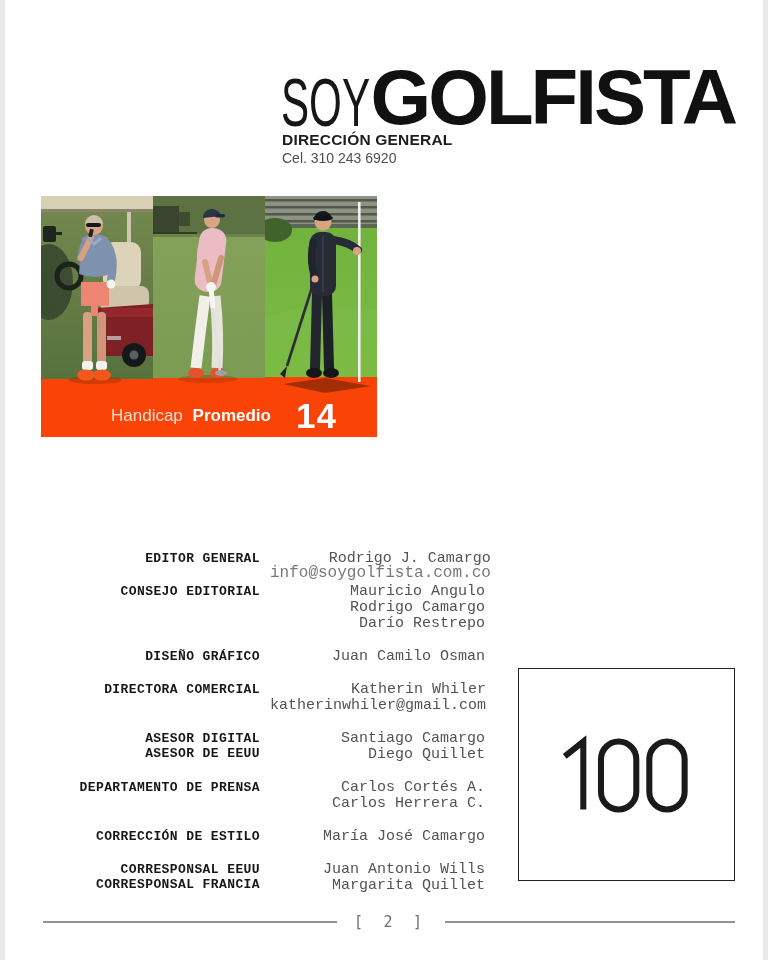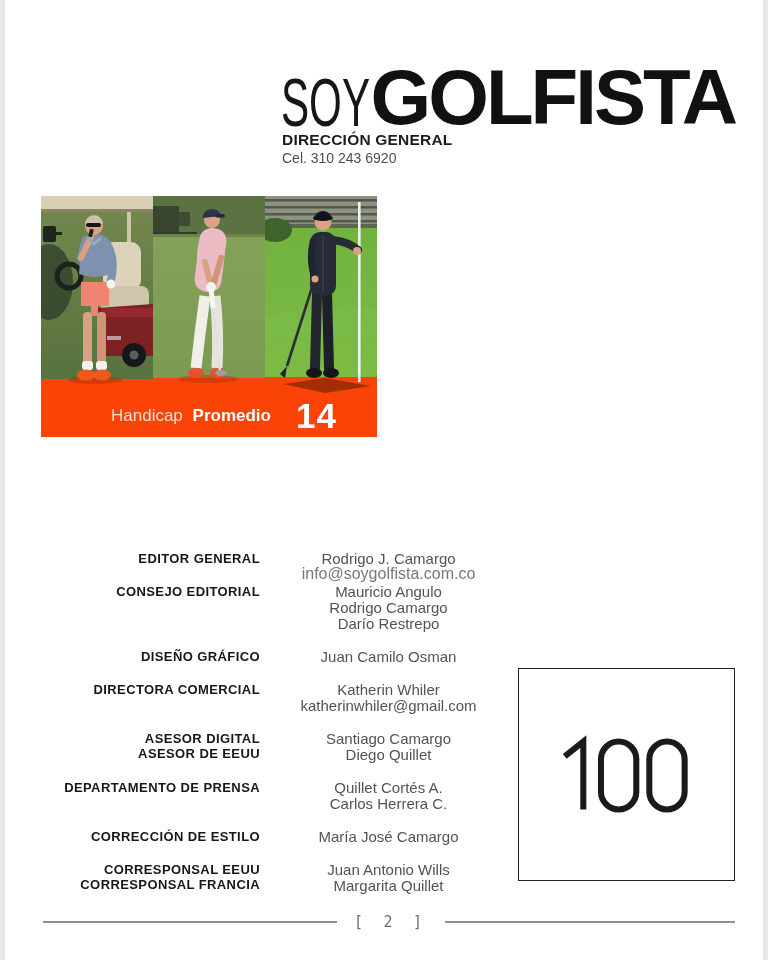--- a/index.html
+++ b/index.html
@@ -31,25 +31,25 @@
     background:var(--accent); display:flex; align-items:center;
     color:#ffffff;
   }
   .handicap-label { font-size:17px; margin-left:70px; }
   .handicap-label .reg  { opacity:.82; font-weight:400; }
   .handicap-label .bold { font-weight:700; margin-left:5px; }
   .handicap-value { font-size:35px; font-weight:700; margin-left:auto; margin-right:40px; letter-spacing:1px; }
 
   
   .credits { position:absolute; left:0; top:551px; width:480px; }
-  .credit-row { display:grid; grid-template-columns:255px auto; column-gap:32px; margin-bottom:17px; }
+  .credit-row { display:grid; grid-template-columns:255px auto; column-gap:10px; margin-bottom:17px;font-family:Liberation Mono, monospace; }
   .credit-row:first-child { margin-bottom:4px; }
   .credit-labels { text-align:right; }
   .label-line { font-size:13px; font-weight:700; letter-spacing:.4px; line-height:15px; color:#171717; }
-  .credit-values { text-align:center; }
+  .credit-values { text-align:right; }
   .value-line { font-size:15px; line-height:16px; color:#525357; }
   .value-line.small { font-size:16px; line-height:13px; color:#77787a; }
 
   
   .issue-box {
     position:absolute; left:513px; top:668px; width:215px; height:211px;
     border:1.5px solid #222222; background:#ffffff; text-align:center;
   }
   .issue-box svg { margin-top:66px; }
   .digit { fill:none; stroke:#1a1a1a; stroke-width:6.5; stroke-linejoin:miter; }
@@ -255,21 +255,21 @@
           <div class="value-line">Santiago Camargo</div>
           <div class="value-line">Diego Quillet</div>
         </div>
     </div>
 
     <div class="credit-row">
       <div class="credit-labels">
           <div class="label-line">DEPARTAMENTO DE PRENSA</div>
         </div>
       <div class="credit-values">
-          <div class="value-line">Quillet Cortés A.</div>
+          <div class="value-line">Carlos Cortés A.</div>
           <div class="value-line">Carlos Herrera C.</div>
         </div>
     </div>
 
     <div class="credit-row">
       <div class="credit-labels">
           <div class="label-line">CORRECCIÓN DE ESTILO</div>
         </div>
       <div class="credit-values">
           <div class="value-line">María José Camargo</div>

